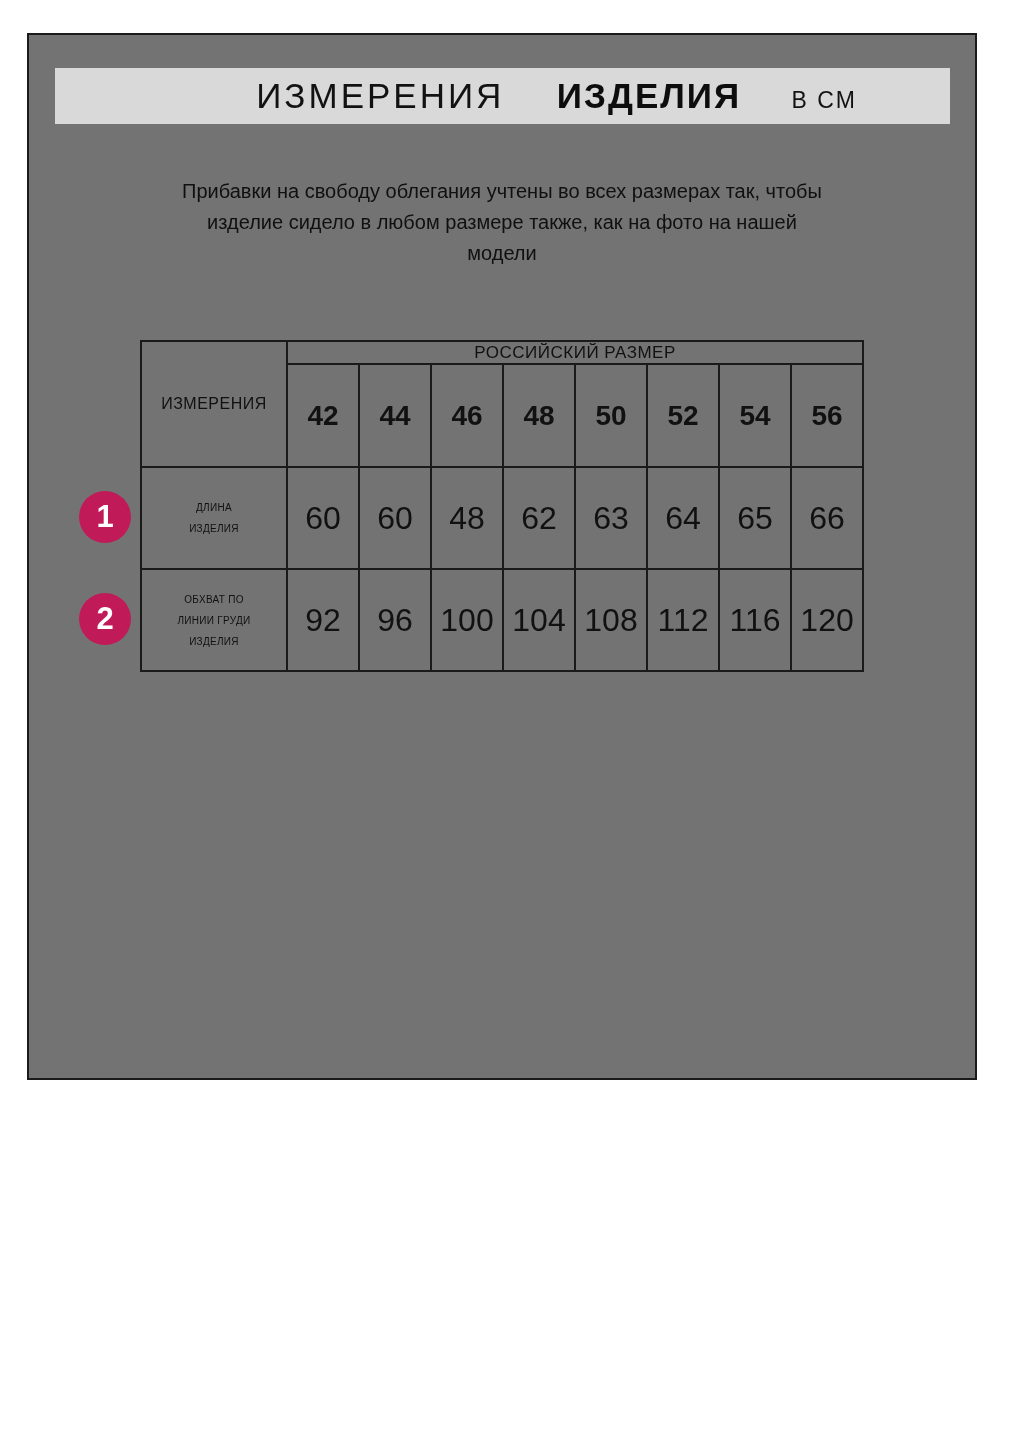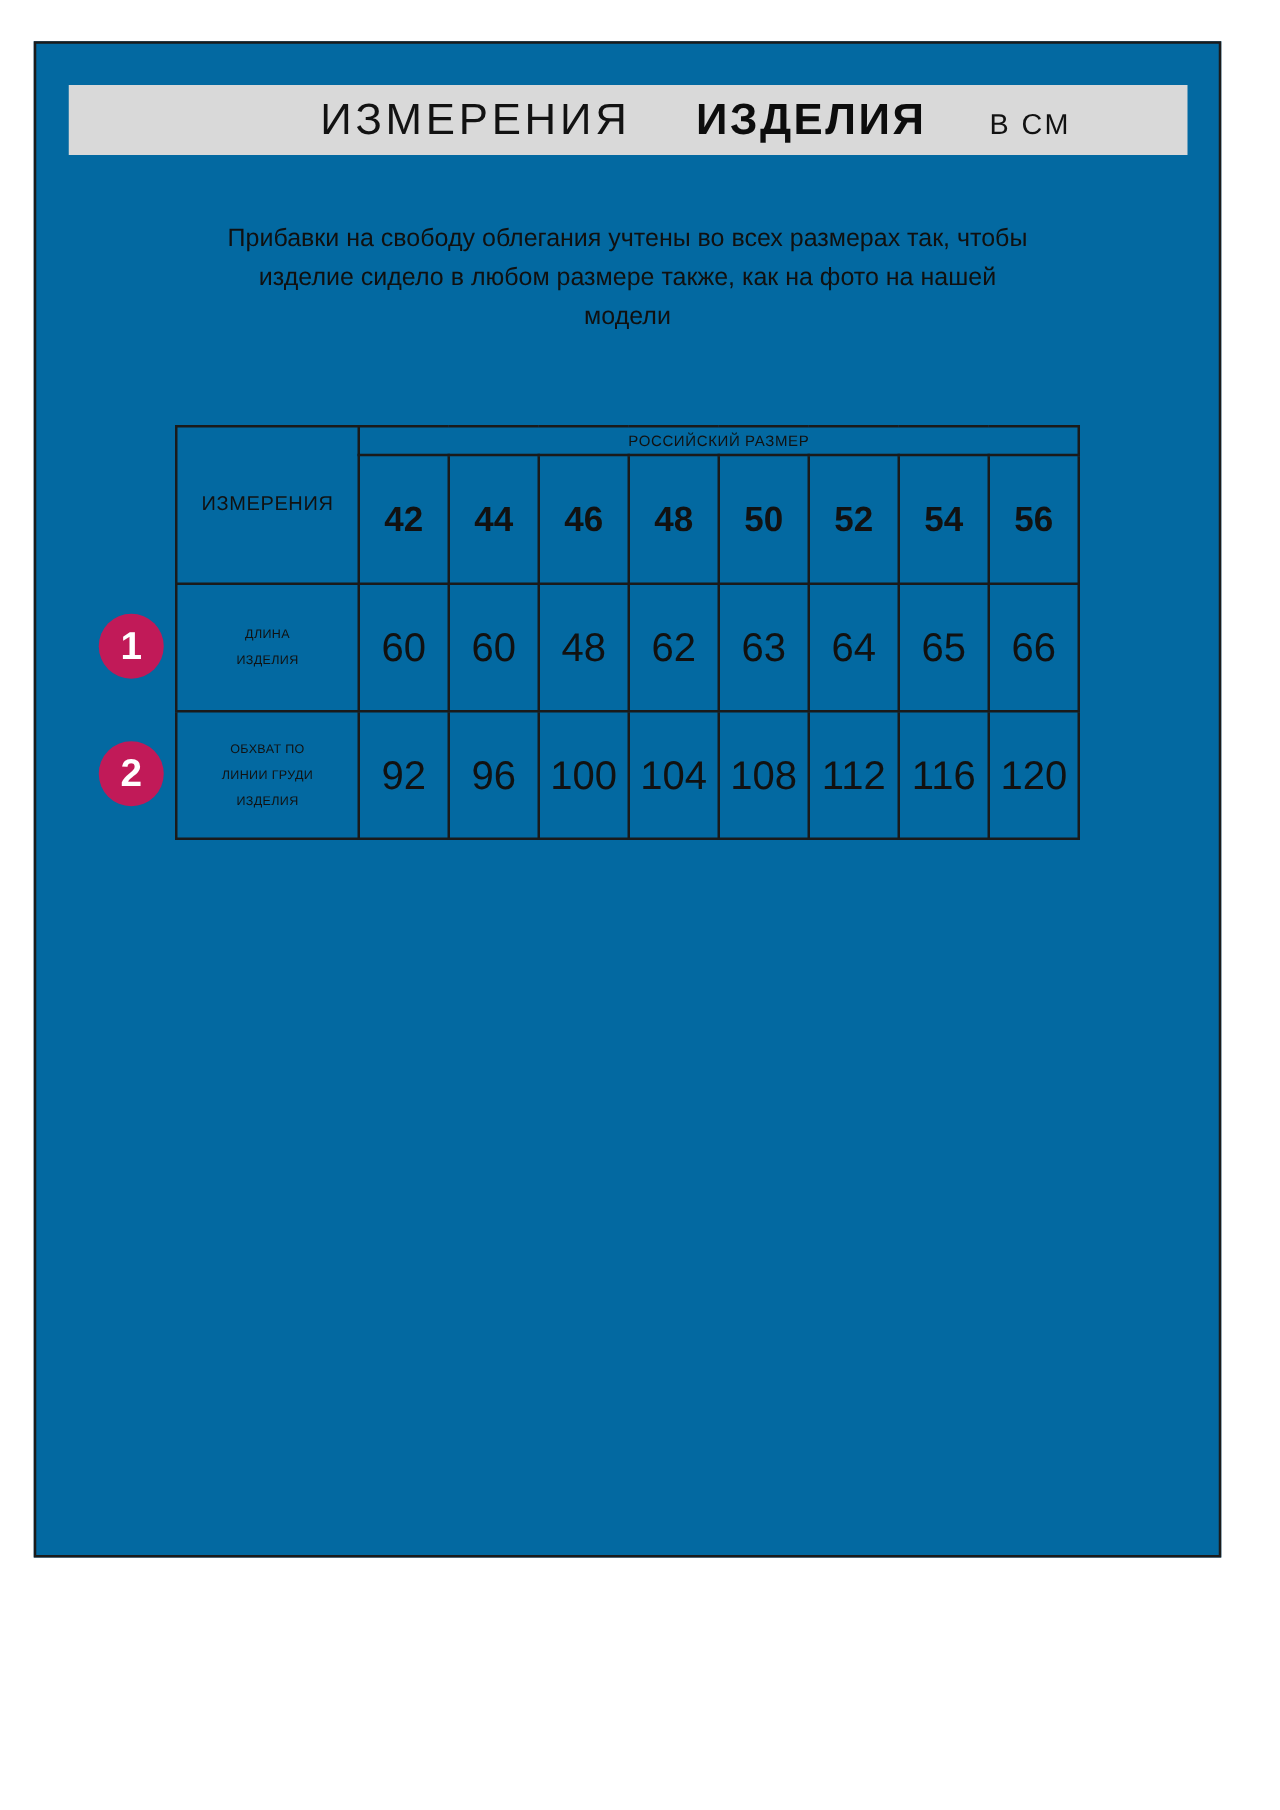--- a/index.html
+++ b/index.html
@@ -4,22 +4,22 @@
 <style>
   * { margin:0; padding:0; box-sizing:border-box; }
   html,body { background:#ffffff; }
   body {
     width:1024px; height:1448px; position:relative;
     font-family:"Liberation Sans","DejaVu Sans",sans-serif;
     color:#111111;
   }
   .page { position:absolute; left:0; top:0; width:1024px; height:1448px; background:#ffffff; }
   .frame {
-    position:absolute; left:27px; top:33px; width:950px; height:1213px;
-    border:2px solid #1b1b1b; background:#0369a1;
+    position:absolute; left:27px; top:33px; width:950px; height:1047px;
+    border:2px solid #1b1b1b; background:#737373;
   }
   .titlebar {
     position:absolute; left:26px; top:33px; width:895px; height:56px;
     background:var(--bar-color,#d9d9d9);
     text-align:center; line-height:56px; white-space:nowrap;
     padding-left:108px;
   }
   .title-reg  { font-size:35px; font-weight:400; letter-spacing:3px; color:#121212; }
   .title-bold { font-size:35px; font-weight:700; letter-spacing:2px; margin-left:48px; color:#0d0d0d; }
   .title-unit { font-size:23px; font-weight:400; letter-spacing:2px; margin-left:46px; color:#121212; }
@@ -36,21 +36,21 @@
     border-collapse:collapse; table-layout:fixed; width:722px;
   }
   table.size-table td {
     border:2px solid #1a1a1a; text-align:center; vertical-align:middle;
     padding:0; overflow:hidden;
   }
   tr.hdr-top   { height:23px; }
   tr.hdr-sizes { height:103px;border-radius:13px; }
   tr.row-data  { height:102px; }
   td.corner   { font-size:16px; letter-spacing:0.5px; }
-  td.szhdr    { font-size:12px; letter-spacing:0.5px;margin-top:20px; }
+  td.szhdr    { font-size:17px; letter-spacing:0.5px;margin-top:20px; }
   td.size-num { font-size:28px; font-weight:700; }
   td.rowlabel { font-size:10px; line-height:21px; white-space:pre-line; letter-spacing:0.3px; }
   td.val      { font-size:32px; font-weight:400; }
   .marker {
     position:absolute; width:52px; height:52px; border-radius:50%;
     background:var(--marker-color,#c11a58);
     display:flex; align-items:center; justify-content:center;
   }
   .marker span { color:#ffffff; font-size:31px; font-weight:700; line-height:1; padding-bottom:2px; }
   .marker.m1 { left:50px; top:456px; }

